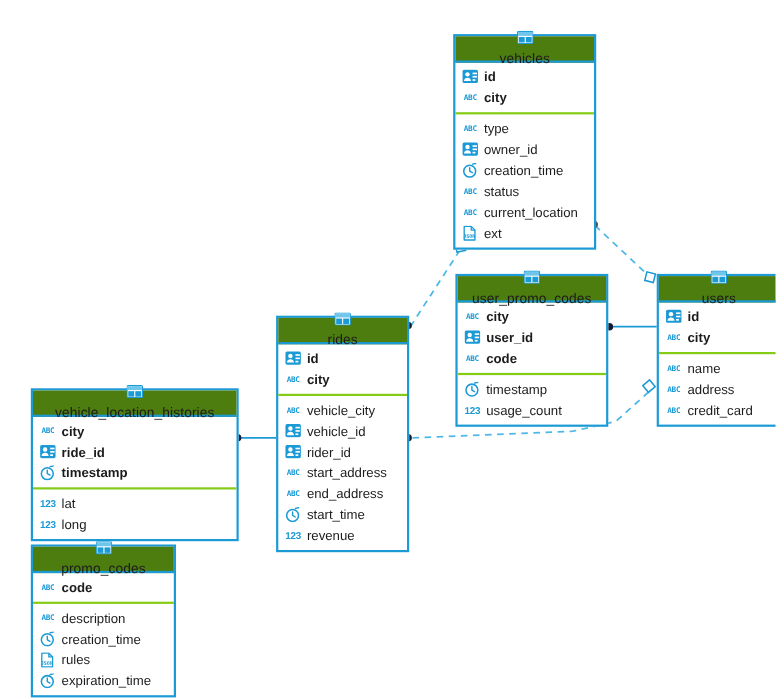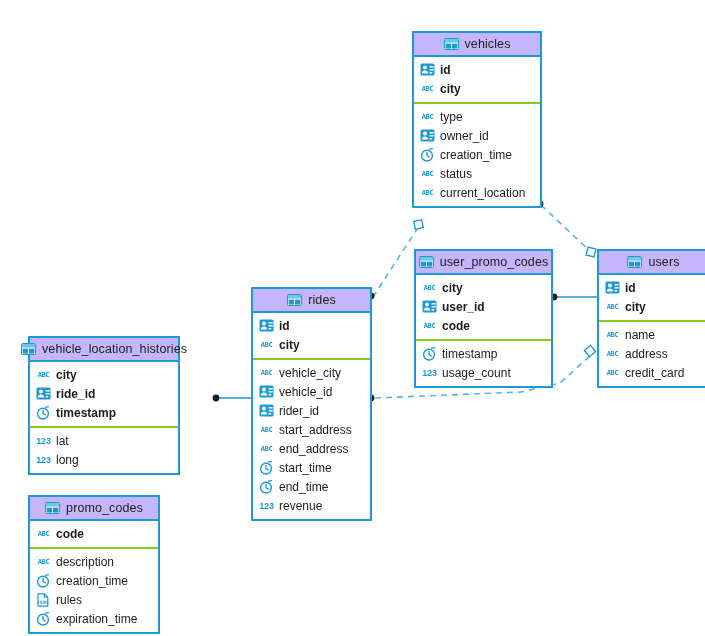--- a/index.html
+++ b/index.html
@@ -22,21 +22,22 @@
     border:2px solid #1b9ad6;
     background:#ffffff;
   }
   .tbl-header{
     box-sizing:border-box;
     height:24px;
     display:flex;align-items:center;justify-content:center;
     gap:6px;
     border-bottom:2px solid #1b9ad6;
     padding:0 2px;
-    background:#c4b5fd;
+    background:#4d7c0f;
+    flex-direction:column;
   }
   .tbl-title{
     font-size:12.5px;
     color:#1c1c1c;
     white-space:nowrap;
     letter-spacing:.1px;
   }
   .sect{box-sizing:border-box;padding:3px 0 4px 0;}
   .sect.pk{border-bottom:2px solid #84cc16;}
   .col{
@@ -164,309 +165,309 @@
             <span class="col-name">creation_time</span>
           </div>
           <div class="col">
             <span class="ico ico-abc">ABC</span>
             <span class="col-name">status</span>
           </div>
           <div class="col">
             <span class="ico ico-abc">ABC</span>
             <span class="col-name">current_location</span>
           </div>
-        </div>
-      </div>
-      <div class="table-card" style="left: 414px; top: 249px; width: 139px;">
-        <div class="tbl-header">
-          <span class="ico">
-            <svg width="15" height="12" viewBox="0 0 15 12">
-              <rect x="0.5" y="0.5" width="14" height="11" rx="1" fill="#ffffff" stroke="#1b9ad6" stroke-width="1"></rect>
-              <rect x="1" y="1" width="13" height="3.6" fill="#6ec6ea"></rect>
-              <rect x="1.6" y="5.6" width="5.4" height="5" fill="#1b9ad6"></rect>
-              <rect x="8" y="5.6" width="5.4" height="5" fill="#1b9ad6"></rect>
-            </svg>
-          </span>
-          <span class="tbl-title">user_promo_codes</span>
-        </div>
-        <div class="sect pk">
-          <div class="col key">
-            <span class="ico ico-abc">ABC</span>
-            <span class="col-name">city</span>
-          </div>
-          <div class="col key">
-            <span class="ico">
-              <svg width="15" height="13" viewBox="0 0 15 13">
-                <rect x="0.5" y="0.5" width="14" height="12" rx="1.5" fill="#1b9ad6"></rect>
-                <circle cx="5" cy="4.6" r="2" fill="#ffffff"></circle>
-                <path d="M1.8 10.6c0-1.9 1.5-3 3.2-3s3.2 1.1 3.2 3z" fill="#ffffff"></path>
-                <rect x="9.6" y="3" width="4" height="1.5" fill="#ffffff"></rect>
-                <rect x="9.6" y="6" width="4" height="1.5" fill="#ffffff"></rect>
-                <rect x="9.6" y="9" width="2.6" height="1.5" fill="#ffffff"></rect>
-              </svg>
-            </span>
-            <span class="col-name">user_id</span>
-          </div>
-          <div class="col key">
-            <span class="ico ico-abc">ABC</span>
-            <span class="col-name">code</span>
-          </div>
-        </div>
-        <div class="sect">
-          <div class="col">
-            <span class="ico">
-              <svg width="15" height="14" viewBox="0 0 15 14">
-                <path d="M9.6 1.2 L12.4 0.6" stroke="#1b9ad6" stroke-width="1.3" fill="none" stroke-linecap="round"></path>
-                <circle cx="7" cy="7.6" r="5.4" fill="#ffffff" stroke="#1b9ad6" stroke-width="1.4"></circle>
-                <path d="M7 4.4 L7 7.6 L9.4 9" stroke="#1b9ad6" stroke-width="1.3" fill="none" stroke-linecap="round" stroke-linejoin="round"></path>
-              </svg>
-            </span>
-            <span class="col-name">timestamp</span>
-          </div>
-          <div class="col">
-            <span class="ico ico-num">123</span>
-            <span class="col-name">usage_count</span>
-          </div>
-        </div>
-      </div>
-      <div class="table-card" style="left: 597px; top: 249px; width: 113px;">
-        <div class="tbl-header">
-          <span class="ico">
-            <svg width="15" height="12" viewBox="0 0 15 12">
-              <rect x="0.5" y="0.5" width="14" height="11" rx="1" fill="#ffffff" stroke="#1b9ad6" stroke-width="1"></rect>
-              <rect x="1" y="1" width="13" height="3.6" fill="#6ec6ea"></rect>
-              <rect x="1.6" y="5.6" width="5.4" height="5" fill="#1b9ad6"></rect>
-              <rect x="8" y="5.6" width="5.4" height="5" fill="#1b9ad6"></rect>
-            </svg>
-          </span>
-          <span class="tbl-title">users</span>
-        </div>
-        <div class="sect pk">
-          <div class="col key">
-            <span class="ico">
-              <svg width="15" height="13" viewBox="0 0 15 13">
-                <rect x="0.5" y="0.5" width="14" height="12" rx="1.5" fill="#1b9ad6"></rect>
-                <circle cx="5" cy="4.6" r="2" fill="#ffffff"></circle>
-                <path d="M1.8 10.6c0-1.9 1.5-3 3.2-3s3.2 1.1 3.2 3z" fill="#ffffff"></path>
-                <rect x="9.6" y="3" width="4" height="1.5" fill="#ffffff"></rect>
-                <rect x="9.6" y="6" width="4" height="1.5" fill="#ffffff"></rect>
-                <rect x="9.6" y="9" width="2.6" height="1.5" fill="#ffffff"></rect>
-              </svg>
-            </span>
-            <span class="col-name">id</span>
-          </div>
-          <div class="col key">
-            <span class="ico ico-abc">ABC</span>
-            <span class="col-name">city</span>
-          </div>
-        </div>
-        <div class="sect">
-          <div class="col">
-            <span class="ico ico-abc">ABC</span>
-            <span class="col-name">name</span>
-          </div>
-          <div class="col">
-            <span class="ico ico-abc">ABC</span>
-            <span class="col-name">address</span>
-          </div>
-          <div class="col">
-            <span class="ico ico-abc">ABC</span>
-            <span class="col-name">credit_card</span>
-          </div>
-        </div>
-      </div>
-      <div class="table-card" style="left: 251px; top: 287px; width: 121px;">
-        <div class="tbl-header">
-          <span class="ico">
-            <svg width="15" height="12" viewBox="0 0 15 12">
-              <rect x="0.5" y="0.5" width="14" height="11" rx="1" fill="#ffffff" stroke="#1b9ad6" stroke-width="1"></rect>
-              <rect x="1" y="1" width="13" height="3.6" fill="#6ec6ea"></rect>
-              <rect x="1.6" y="5.6" width="5.4" height="5" fill="#1b9ad6"></rect>
-              <rect x="8" y="5.6" width="5.4" height="5" fill="#1b9ad6"></rect>
-            </svg>
-          </span>
-          <span class="tbl-title">rides</span>
-        </div>
-        <div class="sect pk">
-          <div class="col key">
-            <span class="ico">
-              <svg width="15" height="13" viewBox="0 0 15 13">
-                <rect x="0.5" y="0.5" width="14" height="12" rx="1.5" fill="#1b9ad6"></rect>
-                <circle cx="5" cy="4.6" r="2" fill="#ffffff"></circle>
-                <path d="M1.8 10.6c0-1.9 1.5-3 3.2-3s3.2 1.1 3.2 3z" fill="#ffffff"></path>
-                <rect x="9.6" y="3" width="4" height="1.5" fill="#ffffff"></rect>
-                <rect x="9.6" y="6" width="4" height="1.5" fill="#ffffff"></rect>
-                <rect x="9.6" y="9" width="2.6" height="1.5" fill="#ffffff"></rect>
-              </svg>
-            </span>
-            <span class="col-name">id</span>
-          </div>
-          <div class="col key">
-            <span class="ico ico-abc">ABC</span>
-            <span class="col-name">city</span>
-          </div>
-        </div>
-        <div class="sect">
-          <div class="col">
-            <span class="ico ico-abc">ABC</span>
-            <span class="col-name">vehicle_city</span>
-          </div>
-          <div class="col">
-            <span class="ico">
-              <svg width="15" height="13" viewBox="0 0 15 13">
-                <rect x="0.5" y="0.5" width="14" height="12" rx="1.5" fill="#1b9ad6"></rect>
-                <circle cx="5" cy="4.6" r="2" fill="#ffffff"></circle>
-                <path d="M1.8 10.6c0-1.9 1.5-3 3.2-3s3.2 1.1 3.2 3z" fill="#ffffff"></path>
-                <rect x="9.6" y="3" width="4" height="1.5" fill="#ffffff"></rect>
-                <rect x="9.6" y="6" width="4" height="1.5" fill="#ffffff"></rect>
-                <rect x="9.6" y="9" width="2.6" height="1.5" fill="#ffffff"></rect>
-              </svg>
-            </span>
-            <span class="col-name">vehicle_id</span>
-          </div>
-          <div class="col">
-            <span class="ico">
-              <svg width="15" height="13" viewBox="0 0 15 13">
-                <rect x="0.5" y="0.5" width="14" height="12" rx="1.5" fill="#1b9ad6"></rect>
-                <circle cx="5" cy="4.6" r="2" fill="#ffffff"></circle>
-                <path d="M1.8 10.6c0-1.9 1.5-3 3.2-3s3.2 1.1 3.2 3z" fill="#ffffff"></path>
-                <rect x="9.6" y="3" width="4" height="1.5" fill="#ffffff"></rect>
-                <rect x="9.6" y="6" width="4" height="1.5" fill="#ffffff"></rect>
-                <rect x="9.6" y="9" width="2.6" height="1.5" fill="#ffffff"></rect>
-              </svg>
-            </span>
-            <span class="col-name">rider_id</span>
-          </div>
-          <div class="col">
-            <span class="ico ico-abc">ABC</span>
-            <span class="col-name">start_address</span>
-          </div>
-          <div class="col">
-            <span class="ico ico-abc">ABC</span>
-            <span class="col-name">end_address</span>
-          </div>
-          <div class="col">
-            <span class="ico">
-              <svg width="15" height="14" viewBox="0 0 15 14">
-                <path d="M9.6 1.2 L12.4 0.6" stroke="#1b9ad6" stroke-width="1.3" fill="none" stroke-linecap="round"></path>
-                <circle cx="7" cy="7.6" r="5.4" fill="#ffffff" stroke="#1b9ad6" stroke-width="1.4"></circle>
-                <path d="M7 4.4 L7 7.6 L9.4 9" stroke="#1b9ad6" stroke-width="1.3" fill="none" stroke-linecap="round" stroke-linejoin="round"></path>
-              </svg>
-            </span>
-            <span class="col-name">start_time</span>
-          </div>
-          <div class="col">
-            <span class="ico">
-              <svg width="15" height="14" viewBox="0 0 15 14">
-                <path d="M9.6 1.2 L12.4 0.6" stroke="#1b9ad6" stroke-width="1.3" fill="none" stroke-linecap="round"></path>
-                <circle cx="7" cy="7.6" r="5.4" fill="#ffffff" stroke="#1b9ad6" stroke-width="1.4"></circle>
-                <path d="M7 4.4 L7 7.6 L9.4 9" stroke="#1b9ad6" stroke-width="1.3" fill="none" stroke-linecap="round" stroke-linejoin="round"></path>
-              </svg>
-            </span>
-            <span class="col-name">end_time</span>
-          </div>
-          <div class="col">
-            <span class="ico ico-num">123</span>
-            <span class="col-name">revenue</span>
-          </div>
-        </div>
-      </div>
-      <div class="table-card" style="left: 28px; top: 336px; width: 152px;">
-        <div class="tbl-header">
-          <span class="ico">
-            <svg width="15" height="12" viewBox="0 0 15 12">
-              <rect x="0.5" y="0.5" width="14" height="11" rx="1" fill="#ffffff" stroke="#1b9ad6" stroke-width="1"></rect>
-              <rect x="1" y="1" width="13" height="3.6" fill="#6ec6ea"></rect>
-              <rect x="1.6" y="5.6" width="5.4" height="5" fill="#1b9ad6"></rect>
-              <rect x="8" y="5.6" width="5.4" height="5" fill="#1b9ad6"></rect>
-            </svg>
-          </span>
-          <span class="tbl-title">vehicle_location_histories</span>
-        </div>
-        <div class="sect pk">
-          <div class="col key">
-            <span class="ico ico-abc">ABC</span>
-            <span class="col-name">city</span>
-          </div>
-          <div class="col key">
-            <span class="ico">
-              <svg width="15" height="13" viewBox="0 0 15 13">
-                <rect x="0.5" y="0.5" width="14" height="12" rx="1.5" fill="#1b9ad6"></rect>
-                <circle cx="5" cy="4.6" r="2" fill="#ffffff"></circle>
-                <path d="M1.8 10.6c0-1.9 1.5-3 3.2-3s3.2 1.1 3.2 3z" fill="#ffffff"></path>
-                <rect x="9.6" y="3" width="4" height="1.5" fill="#ffffff"></rect>
-                <rect x="9.6" y="6" width="4" height="1.5" fill="#ffffff"></rect>
-                <rect x="9.6" y="9" width="2.6" height="1.5" fill="#ffffff"></rect>
-              </svg>
-            </span>
-            <span class="col-name">ride_id</span>
-          </div>
-          <div class="col key">
-            <span class="ico">
-              <svg width="15" height="14" viewBox="0 0 15 14">
-                <path d="M9.6 1.2 L12.4 0.6" stroke="#1b9ad6" stroke-width="1.3" fill="none" stroke-linecap="round"></path>
-                <circle cx="7" cy="7.6" r="5.4" fill="#ffffff" stroke="#1b9ad6" stroke-width="1.4"></circle>
-                <path d="M7 4.4 L7 7.6 L9.4 9" stroke="#1b9ad6" stroke-width="1.3" fill="none" stroke-linecap="round" stroke-linejoin="round"></path>
-              </svg>
-            </span>
-            <span class="col-name">timestamp</span>
-          </div>
-        </div>
-        <div class="sect">
-          <div class="col">
-            <span class="ico ico-num">123</span>
-            <span class="col-name">lat</span>
-          </div>
-          <div class="col">
-            <span class="ico ico-num">123</span>
-            <span class="col-name">long</span>
-          </div>
-        </div>
-      </div>
-      <div class="table-card" style="left: 28px; top: 495px; width: 132px;">
-        <div class="tbl-header">
-          <span class="ico">
-            <svg width="15" height="12" viewBox="0 0 15 12">
-              <rect x="0.5" y="0.5" width="14" height="11" rx="1" fill="#ffffff" stroke="#1b9ad6" stroke-width="1"></rect>
-              <rect x="1" y="1" width="13" height="3.6" fill="#6ec6ea"></rect>
-              <rect x="1.6" y="5.6" width="5.4" height="5" fill="#1b9ad6"></rect>
-              <rect x="8" y="5.6" width="5.4" height="5" fill="#1b9ad6"></rect>
-            </svg>
-          </span>
-          <span class="tbl-title">promo_codes</span>
-        </div>
-        <div class="sect pk">
-          <div class="col key">
-            <span class="ico ico-abc">ABC</span>
-            <span class="col-name">code</span>
-          </div>
-        </div>
-        <div class="sect">
-          <div class="col">
-            <span class="ico ico-abc">ABC</span>
-            <span class="col-name">description</span>
-          </div>
-          <div class="col">
-            <span class="ico">
-              <svg width="15" height="14" viewBox="0 0 15 14">
-                <path d="M9.6 1.2 L12.4 0.6" stroke="#1b9ad6" stroke-width="1.3" fill="none" stroke-linecap="round"></path>
-                <circle cx="7" cy="7.6" r="5.4" fill="#ffffff" stroke="#1b9ad6" stroke-width="1.4"></circle>
-                <path d="M7 4.4 L7 7.6 L9.4 9" stroke="#1b9ad6" stroke-width="1.3" fill="none" stroke-linecap="round" stroke-linejoin="round"></path>
-              </svg>
-            </span>
-            <span class="col-name">creation_time</span>
-          </div>
           <div class="col">
             <span class="ico">
               <svg width="15" height="14" viewBox="0 0 15 14">
                 <path d="M2 0.8 h6.4 l3.4 3.4 v9 h-9.8 z" fill="#ffffff" stroke="#1b9ad6" stroke-width="1.2" stroke-linejoin="round"></path>
                 <path d="M8.4 0.8 v3.4 h3.4" fill="none" stroke="#1b9ad6" stroke-width="1.2" stroke-linejoin="round"></path>
                 <text x="6.6" y="11.4" font-family="DejaVu Sans Mono, monospace" font-size="4.6" font-weight="bold" fill="#1b9ad6" text-anchor="middle">JSON</text>
               </svg>
             </span>
+            <span class="col-name">ext</span>
+          </div>
+        </div>
+      </div>
+      <div class="table-card" style="left: 414px; top: 249px; width: 139px;">
+        <div class="tbl-header">
+          <span class="ico">
+            <svg width="15" height="12" viewBox="0 0 15 12">
+              <rect x="0.5" y="0.5" width="14" height="11" rx="1" fill="#ffffff" stroke="#1b9ad6" stroke-width="1"></rect>
+              <rect x="1" y="1" width="13" height="3.6" fill="#6ec6ea"></rect>
+              <rect x="1.6" y="5.6" width="5.4" height="5" fill="#1b9ad6"></rect>
+              <rect x="8" y="5.6" width="5.4" height="5" fill="#1b9ad6"></rect>
+            </svg>
+          </span>
+          <span class="tbl-title">user_promo_codes</span>
+        </div>
+        <div class="sect pk">
+          <div class="col key">
+            <span class="ico ico-abc">ABC</span>
+            <span class="col-name">city</span>
+          </div>
+          <div class="col key">
+            <span class="ico">
+              <svg width="15" height="13" viewBox="0 0 15 13">
+                <rect x="0.5" y="0.5" width="14" height="12" rx="1.5" fill="#1b9ad6"></rect>
+                <circle cx="5" cy="4.6" r="2" fill="#ffffff"></circle>
+                <path d="M1.8 10.6c0-1.9 1.5-3 3.2-3s3.2 1.1 3.2 3z" fill="#ffffff"></path>
+                <rect x="9.6" y="3" width="4" height="1.5" fill="#ffffff"></rect>
+                <rect x="9.6" y="6" width="4" height="1.5" fill="#ffffff"></rect>
+                <rect x="9.6" y="9" width="2.6" height="1.5" fill="#ffffff"></rect>
+              </svg>
+            </span>
+            <span class="col-name">user_id</span>
+          </div>
+          <div class="col key">
+            <span class="ico ico-abc">ABC</span>
+            <span class="col-name">code</span>
+          </div>
+        </div>
+        <div class="sect">
+          <div class="col">
+            <span class="ico">
+              <svg width="15" height="14" viewBox="0 0 15 14">
+                <path d="M9.6 1.2 L12.4 0.6" stroke="#1b9ad6" stroke-width="1.3" fill="none" stroke-linecap="round"></path>
+                <circle cx="7" cy="7.6" r="5.4" fill="#ffffff" stroke="#1b9ad6" stroke-width="1.4"></circle>
+                <path d="M7 4.4 L7 7.6 L9.4 9" stroke="#1b9ad6" stroke-width="1.3" fill="none" stroke-linecap="round" stroke-linejoin="round"></path>
+              </svg>
+            </span>
+            <span class="col-name">timestamp</span>
+          </div>
+          <div class="col">
+            <span class="ico ico-num">123</span>
+            <span class="col-name">usage_count</span>
+          </div>
+        </div>
+      </div>
+      <div class="table-card" style="left: 597px; top: 249px; width: 113px;">
+        <div class="tbl-header">
+          <span class="ico">
+            <svg width="15" height="12" viewBox="0 0 15 12">
+              <rect x="0.5" y="0.5" width="14" height="11" rx="1" fill="#ffffff" stroke="#1b9ad6" stroke-width="1"></rect>
+              <rect x="1" y="1" width="13" height="3.6" fill="#6ec6ea"></rect>
+              <rect x="1.6" y="5.6" width="5.4" height="5" fill="#1b9ad6"></rect>
+              <rect x="8" y="5.6" width="5.4" height="5" fill="#1b9ad6"></rect>
+            </svg>
+          </span>
+          <span class="tbl-title">users</span>
+        </div>
+        <div class="sect pk">
+          <div class="col key">
+            <span class="ico">
+              <svg width="15" height="13" viewBox="0 0 15 13">
+                <rect x="0.5" y="0.5" width="14" height="12" rx="1.5" fill="#1b9ad6"></rect>
+                <circle cx="5" cy="4.6" r="2" fill="#ffffff"></circle>
+                <path d="M1.8 10.6c0-1.9 1.5-3 3.2-3s3.2 1.1 3.2 3z" fill="#ffffff"></path>
+                <rect x="9.6" y="3" width="4" height="1.5" fill="#ffffff"></rect>
+                <rect x="9.6" y="6" width="4" height="1.5" fill="#ffffff"></rect>
+                <rect x="9.6" y="9" width="2.6" height="1.5" fill="#ffffff"></rect>
+              </svg>
+            </span>
+            <span class="col-name">id</span>
+          </div>
+          <div class="col key">
+            <span class="ico ico-abc">ABC</span>
+            <span class="col-name">city</span>
+          </div>
+        </div>
+        <div class="sect">
+          <div class="col">
+            <span class="ico ico-abc">ABC</span>
+            <span class="col-name">name</span>
+          </div>
+          <div class="col">
+            <span class="ico ico-abc">ABC</span>
+            <span class="col-name">address</span>
+          </div>
+          <div class="col">
+            <span class="ico ico-abc">ABC</span>
+            <span class="col-name">credit_card</span>
+          </div>
+        </div>
+      </div>
+      <div class="table-card" style="left: 251px; top: 287px; width: 121px;">
+        <div class="tbl-header">
+          <span class="ico">
+            <svg width="15" height="12" viewBox="0 0 15 12">
+              <rect x="0.5" y="0.5" width="14" height="11" rx="1" fill="#ffffff" stroke="#1b9ad6" stroke-width="1"></rect>
+              <rect x="1" y="1" width="13" height="3.6" fill="#6ec6ea"></rect>
+              <rect x="1.6" y="5.6" width="5.4" height="5" fill="#1b9ad6"></rect>
+              <rect x="8" y="5.6" width="5.4" height="5" fill="#1b9ad6"></rect>
+            </svg>
+          </span>
+          <span class="tbl-title">rides</span>
+        </div>
+        <div class="sect pk">
+          <div class="col key">
+            <span class="ico">
+              <svg width="15" height="13" viewBox="0 0 15 13">
+                <rect x="0.5" y="0.5" width="14" height="12" rx="1.5" fill="#1b9ad6"></rect>
+                <circle cx="5" cy="4.6" r="2" fill="#ffffff"></circle>
+                <path d="M1.8 10.6c0-1.9 1.5-3 3.2-3s3.2 1.1 3.2 3z" fill="#ffffff"></path>
+                <rect x="9.6" y="3" width="4" height="1.5" fill="#ffffff"></rect>
+                <rect x="9.6" y="6" width="4" height="1.5" fill="#ffffff"></rect>
+                <rect x="9.6" y="9" width="2.6" height="1.5" fill="#ffffff"></rect>
+              </svg>
+            </span>
+            <span class="col-name">id</span>
+          </div>
+          <div class="col key">
+            <span class="ico ico-abc">ABC</span>
+            <span class="col-name">city</span>
+          </div>
+        </div>
+        <div class="sect">
+          <div class="col">
+            <span class="ico ico-abc">ABC</span>
+            <span class="col-name">vehicle_city</span>
+          </div>
+          <div class="col">
+            <span class="ico">
+              <svg width="15" height="13" viewBox="0 0 15 13">
+                <rect x="0.5" y="0.5" width="14" height="12" rx="1.5" fill="#1b9ad6"></rect>
+                <circle cx="5" cy="4.6" r="2" fill="#ffffff"></circle>
+                <path d="M1.8 10.6c0-1.9 1.5-3 3.2-3s3.2 1.1 3.2 3z" fill="#ffffff"></path>
+                <rect x="9.6" y="3" width="4" height="1.5" fill="#ffffff"></rect>
+                <rect x="9.6" y="6" width="4" height="1.5" fill="#ffffff"></rect>
+                <rect x="9.6" y="9" width="2.6" height="1.5" fill="#ffffff"></rect>
+              </svg>
+            </span>
+            <span class="col-name">vehicle_id</span>
+          </div>
+          <div class="col">
+            <span class="ico">
+              <svg width="15" height="13" viewBox="0 0 15 13">
+                <rect x="0.5" y="0.5" width="14" height="12" rx="1.5" fill="#1b9ad6"></rect>
+                <circle cx="5" cy="4.6" r="2" fill="#ffffff"></circle>
+                <path d="M1.8 10.6c0-1.9 1.5-3 3.2-3s3.2 1.1 3.2 3z" fill="#ffffff"></path>
+                <rect x="9.6" y="3" width="4" height="1.5" fill="#ffffff"></rect>
+                <rect x="9.6" y="6" width="4" height="1.5" fill="#ffffff"></rect>
+                <rect x="9.6" y="9" width="2.6" height="1.5" fill="#ffffff"></rect>
+              </svg>
+            </span>
+            <span class="col-name">rider_id</span>
+          </div>
+          <div class="col">
+            <span class="ico ico-abc">ABC</span>
+            <span class="col-name">start_address</span>
+          </div>
+          <div class="col">
+            <span class="ico ico-abc">ABC</span>
+            <span class="col-name">end_address</span>
+          </div>
+          <div class="col">
+            <span class="ico">
+              <svg width="15" height="14" viewBox="0 0 15 14">
+                <path d="M9.6 1.2 L12.4 0.6" stroke="#1b9ad6" stroke-width="1.3" fill="none" stroke-linecap="round"></path>
+                <circle cx="7" cy="7.6" r="5.4" fill="#ffffff" stroke="#1b9ad6" stroke-width="1.4"></circle>
+                <path d="M7 4.4 L7 7.6 L9.4 9" stroke="#1b9ad6" stroke-width="1.3" fill="none" stroke-linecap="round" stroke-linejoin="round"></path>
+              </svg>
+            </span>
+            <span class="col-name">start_time</span>
+          </div>
+          <div class="col">
+            <span class="ico ico-num">123</span>
+            <span class="col-name">revenue</span>
+          </div>
+        </div>
+      </div>
+      <div class="table-card" style="left: 28px; top: 353px; width: 189px;">
+        <div class="tbl-header">
+          <span class="ico">
+            <svg width="15" height="12" viewBox="0 0 15 12">
+              <rect x="0.5" y="0.5" width="14" height="11" rx="1" fill="#ffffff" stroke="#1b9ad6" stroke-width="1"></rect>
+              <rect x="1" y="1" width="13" height="3.6" fill="#6ec6ea"></rect>
+              <rect x="1.6" y="5.6" width="5.4" height="5" fill="#1b9ad6"></rect>
+              <rect x="8" y="5.6" width="5.4" height="5" fill="#1b9ad6"></rect>
+            </svg>
+          </span>
+          <span class="tbl-title">vehicle_location_histories</span>
+        </div>
+        <div class="sect pk">
+          <div class="col key">
+            <span class="ico ico-abc">ABC</span>
+            <span class="col-name">city</span>
+          </div>
+          <div class="col key">
+            <span class="ico">
+              <svg width="15" height="13" viewBox="0 0 15 13">
+                <rect x="0.5" y="0.5" width="14" height="12" rx="1.5" fill="#1b9ad6"></rect>
+                <circle cx="5" cy="4.6" r="2" fill="#ffffff"></circle>
+                <path d="M1.8 10.6c0-1.9 1.5-3 3.2-3s3.2 1.1 3.2 3z" fill="#ffffff"></path>
+                <rect x="9.6" y="3" width="4" height="1.5" fill="#ffffff"></rect>
+                <rect x="9.6" y="6" width="4" height="1.5" fill="#ffffff"></rect>
+                <rect x="9.6" y="9" width="2.6" height="1.5" fill="#ffffff"></rect>
+              </svg>
+            </span>
+            <span class="col-name">ride_id</span>
+          </div>
+          <div class="col key">
+            <span class="ico">
+              <svg width="15" height="14" viewBox="0 0 15 14">
+                <path d="M9.6 1.2 L12.4 0.6" stroke="#1b9ad6" stroke-width="1.3" fill="none" stroke-linecap="round"></path>
+                <circle cx="7" cy="7.6" r="5.4" fill="#ffffff" stroke="#1b9ad6" stroke-width="1.4"></circle>
+                <path d="M7 4.4 L7 7.6 L9.4 9" stroke="#1b9ad6" stroke-width="1.3" fill="none" stroke-linecap="round" stroke-linejoin="round"></path>
+              </svg>
+            </span>
+            <span class="col-name">timestamp</span>
+          </div>
+        </div>
+        <div class="sect">
+          <div class="col">
+            <span class="ico ico-num">123</span>
+            <span class="col-name">lat</span>
+          </div>
+          <div class="col">
+            <span class="ico ico-num">123</span>
+            <span class="col-name">long</span>
+          </div>
+        </div>
+      </div>
+      <div class="table-card" style="left: 28px; top: 495px; width: 132px;">
+        <div class="tbl-header">
+          <span class="ico">
+            <svg width="15" height="12" viewBox="0 0 15 12">
+              <rect x="0.5" y="0.5" width="14" height="11" rx="1" fill="#ffffff" stroke="#1b9ad6" stroke-width="1"></rect>
+              <rect x="1" y="1" width="13" height="3.6" fill="#6ec6ea"></rect>
+              <rect x="1.6" y="5.6" width="5.4" height="5" fill="#1b9ad6"></rect>
+              <rect x="8" y="5.6" width="5.4" height="5" fill="#1b9ad6"></rect>
+            </svg>
+          </span>
+          <span class="tbl-title">promo_codes</span>
+        </div>
+        <div class="sect pk">
+          <div class="col key">
+            <span class="ico ico-abc">ABC</span>
+            <span class="col-name">code</span>
+          </div>
+        </div>
+        <div class="sect">
+          <div class="col">
+            <span class="ico ico-abc">ABC</span>
+            <span class="col-name">description</span>
+          </div>
+          <div class="col">
+            <span class="ico">
+              <svg width="15" height="14" viewBox="0 0 15 14">
+                <path d="M9.6 1.2 L12.4 0.6" stroke="#1b9ad6" stroke-width="1.3" fill="none" stroke-linecap="round"></path>
+                <circle cx="7" cy="7.6" r="5.4" fill="#ffffff" stroke="#1b9ad6" stroke-width="1.4"></circle>
+                <path d="M7 4.4 L7 7.6 L9.4 9" stroke="#1b9ad6" stroke-width="1.3" fill="none" stroke-linecap="round" stroke-linejoin="round"></path>
+              </svg>
+            </span>
+            <span class="col-name">creation_time</span>
+          </div>
+          <div class="col">
+            <span class="ico">
+              <svg width="15" height="14" viewBox="0 0 15 14">
+                <path d="M2 0.8 h6.4 l3.4 3.4 v9 h-9.8 z" fill="#ffffff" stroke="#1b9ad6" stroke-width="1.2" stroke-linejoin="round"></path>
+                <path d="M8.4 0.8 v3.4 h3.4" fill="none" stroke="#1b9ad6" stroke-width="1.2" stroke-linejoin="round"></path>
+                <text x="6.6" y="11.4" font-family="DejaVu Sans Mono, monospace" font-size="4.6" font-weight="bold" fill="#1b9ad6" text-anchor="middle">JSON</text>
+              </svg>
+            </span>
             <span class="col-name">rules</span>
           </div>
           <div class="col">
             <span class="ico">
               <svg width="15" height="14" viewBox="0 0 15 14">
                 <path d="M9.6 1.2 L12.4 0.6" stroke="#1b9ad6" stroke-width="1.3" fill="none" stroke-linecap="round"></path>
                 <circle cx="7" cy="7.6" r="5.4" fill="#ffffff" stroke="#1b9ad6" stroke-width="1.4"></circle>
                 <path d="M7 4.4 L7 7.6 L9.4 9" stroke="#1b9ad6" stroke-width="1.3" fill="none" stroke-linecap="round" stroke-linejoin="round"></path>
               </svg>
             </span>

